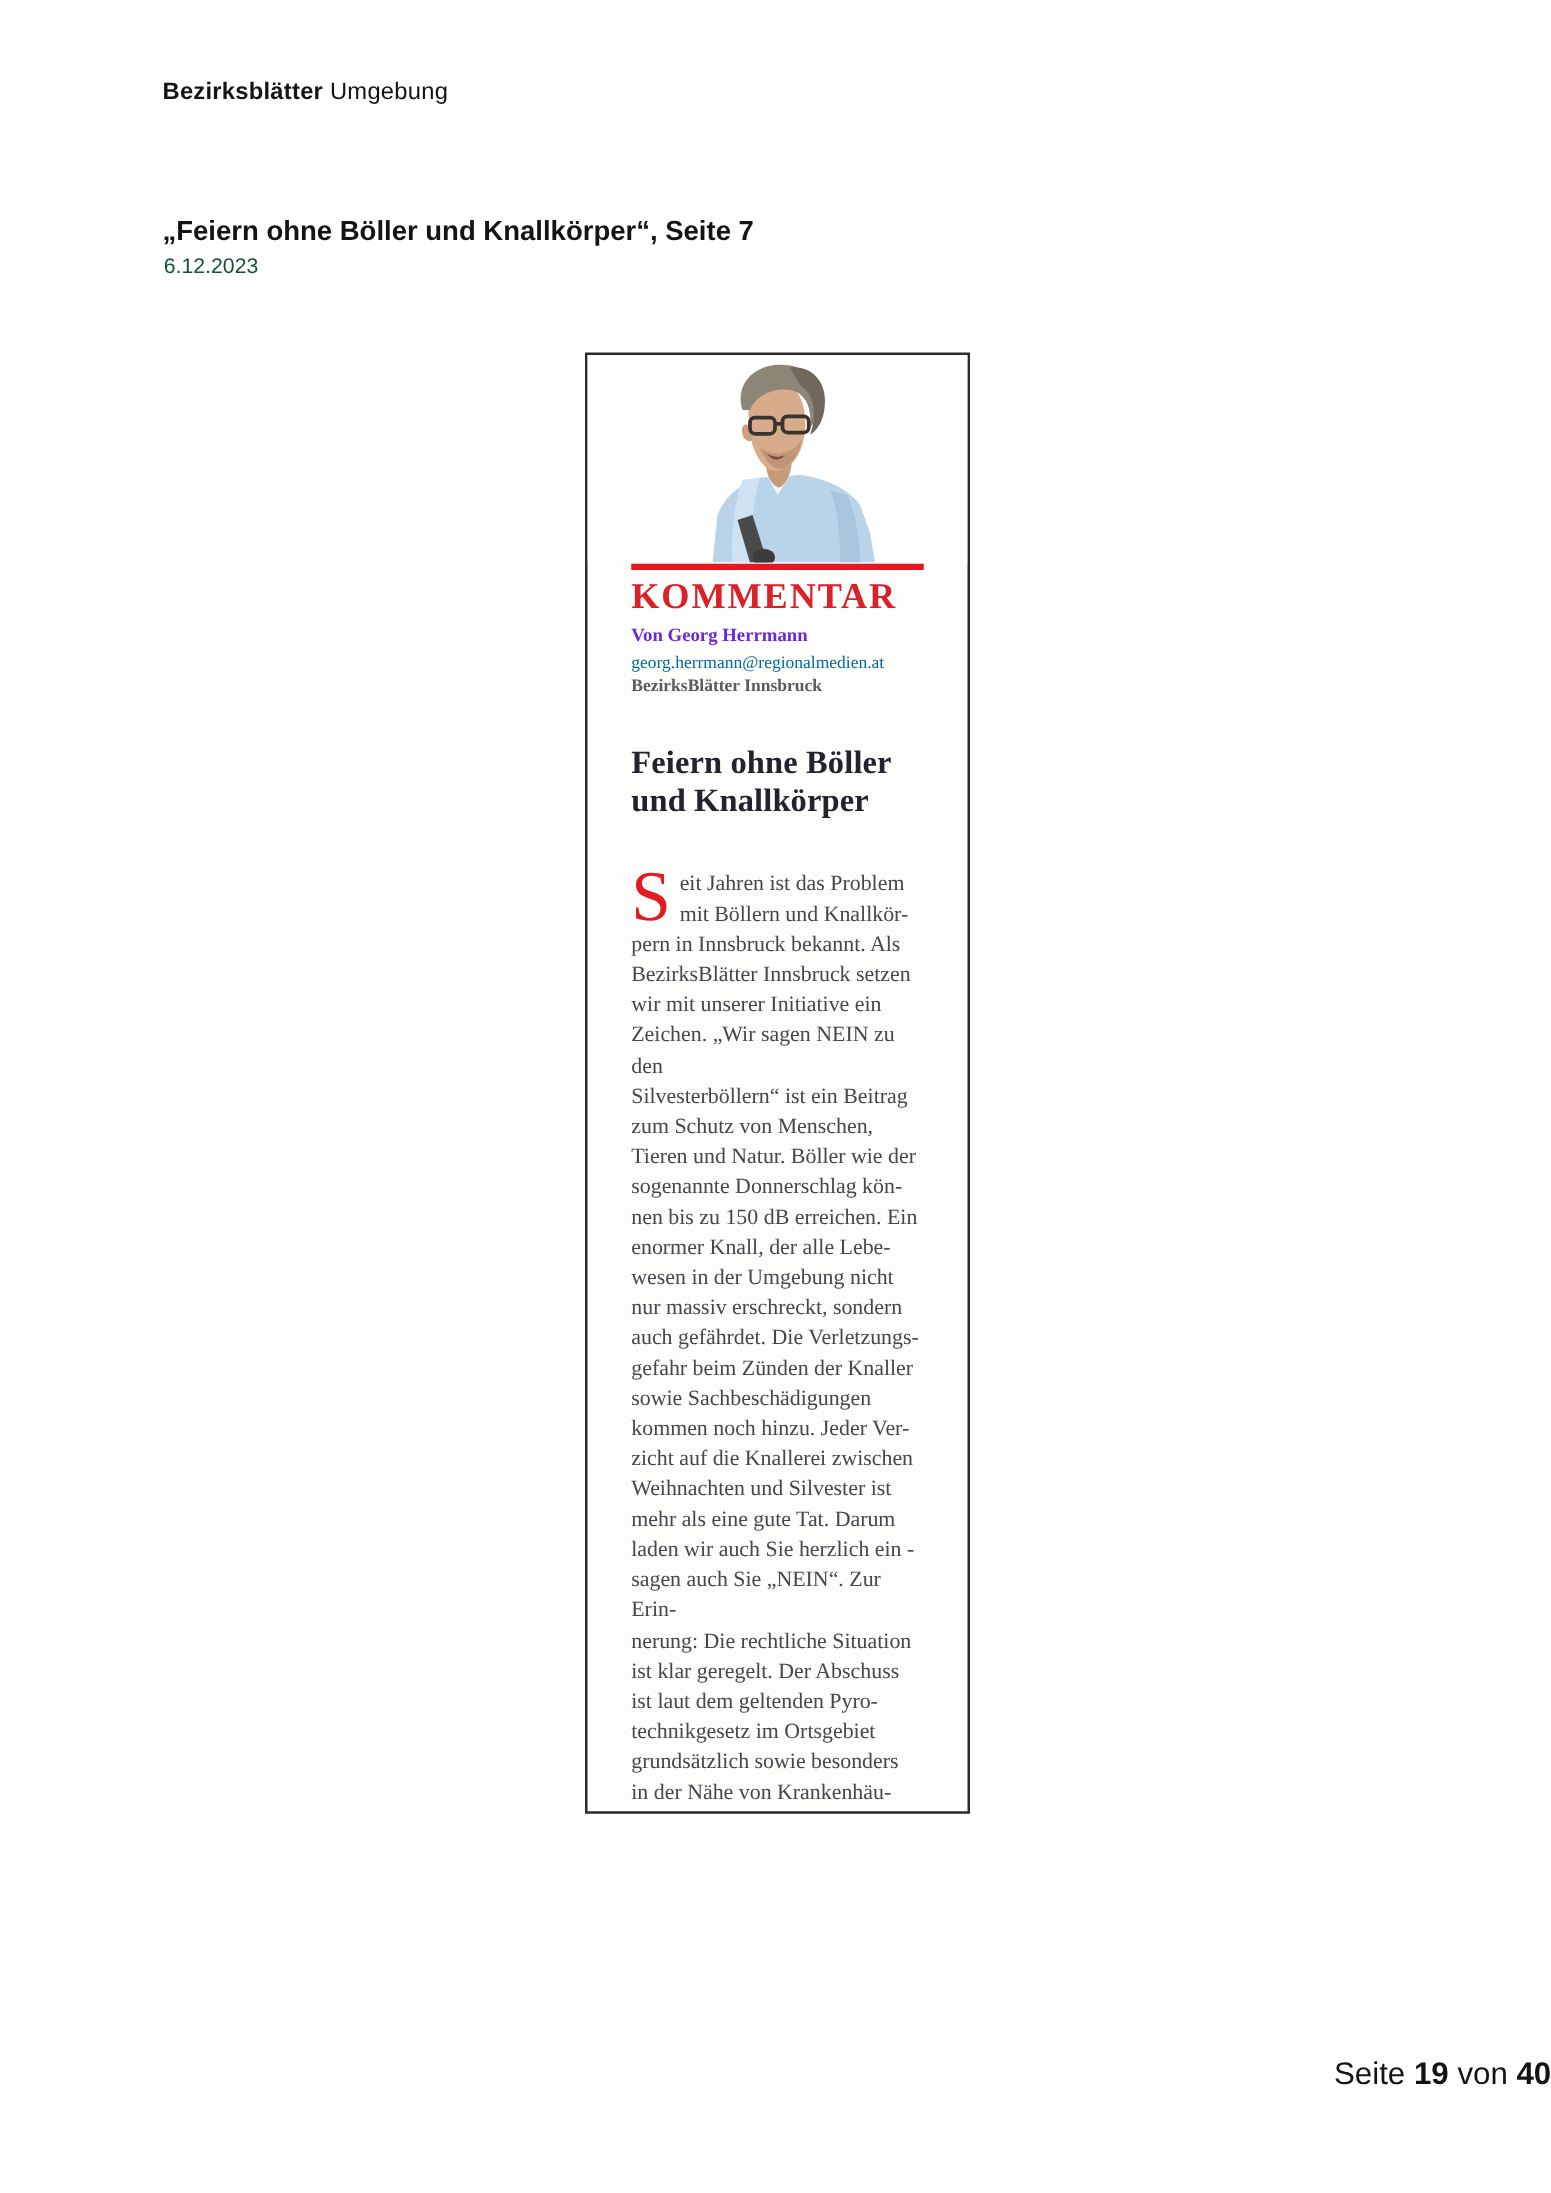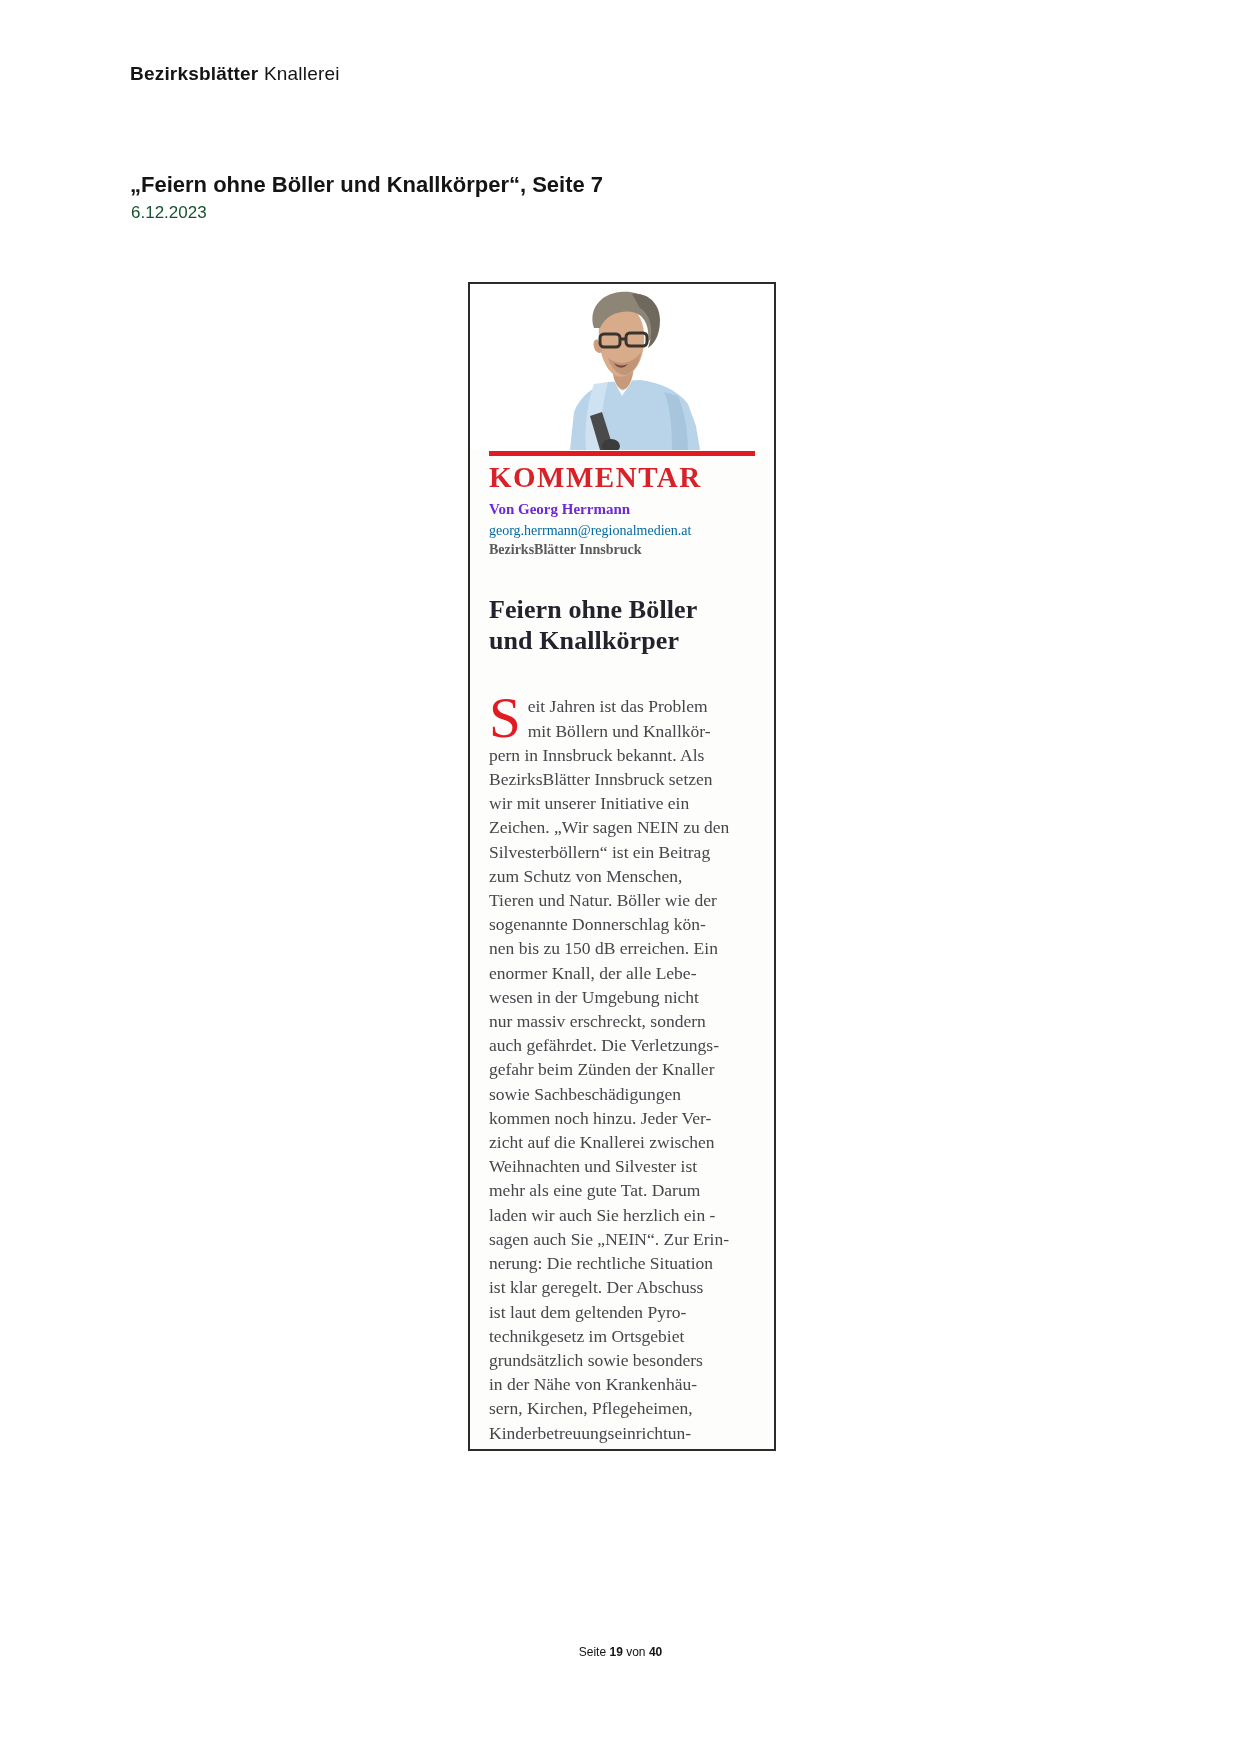--- a/index.html
+++ b/index.html
@@ -39,39 +39,39 @@
     top: 203px;
     font-size: 17px;
     color: #14532d;
   }
 
   .page-footer {
     position: absolute;
     left: 0;
     top: 1645px;
     width: 100%;
-    text-align: center;
-    font-size: 12px;
+    text-align: right;
+    font-size: 25px;
     color: #141414;
   }
   .page-footer .num { font-weight: bold; }
 
   
   .clip-box {
     position: absolute;
     left: 468px;
     top: 282px;
     width: 308px;
     height: 1169px;
     border: 2px solid #2b2b2b;
     background: #fdfdfc;
     overflow: hidden;
     font-family: "Liberation Serif", "DejaVu Serif", serif;
   }
-  .clip-inner { padding: 0 19px; }
+  .clip-inner { padding: 0 35px; }
 
   .clip-photo {
     width: 100%;
     height: 166px;
     display: block;
     background: #ffffff;
   }
 
   .red-rule {
     height: 5px;
@@ -136,21 +136,21 @@
   }
 </style>
 </head>
 <body>
 
 <div class="page">
 
   <div class="pub-header">
     <span class="bold">Bezirksblätter</span>
     <span> </span>
-    <span>Knallerei</span>
+    <span>Umgebung</span>
   </div>
 
   <div class="article-title">„Feiern ohne Böller und Knallkörper“, Seite 7</div>
   <div class="article-date">6.12.2023</div>
 
   <div class="clip-box">
 
     <svg class="clip-photo" viewBox="0 0 280 166" preserveAspectRatio="xMidYMax meet" aria-hidden="true">
       <rect x="0" y="0" width="280" height="166" fill="#ffffff"></rect>
 

